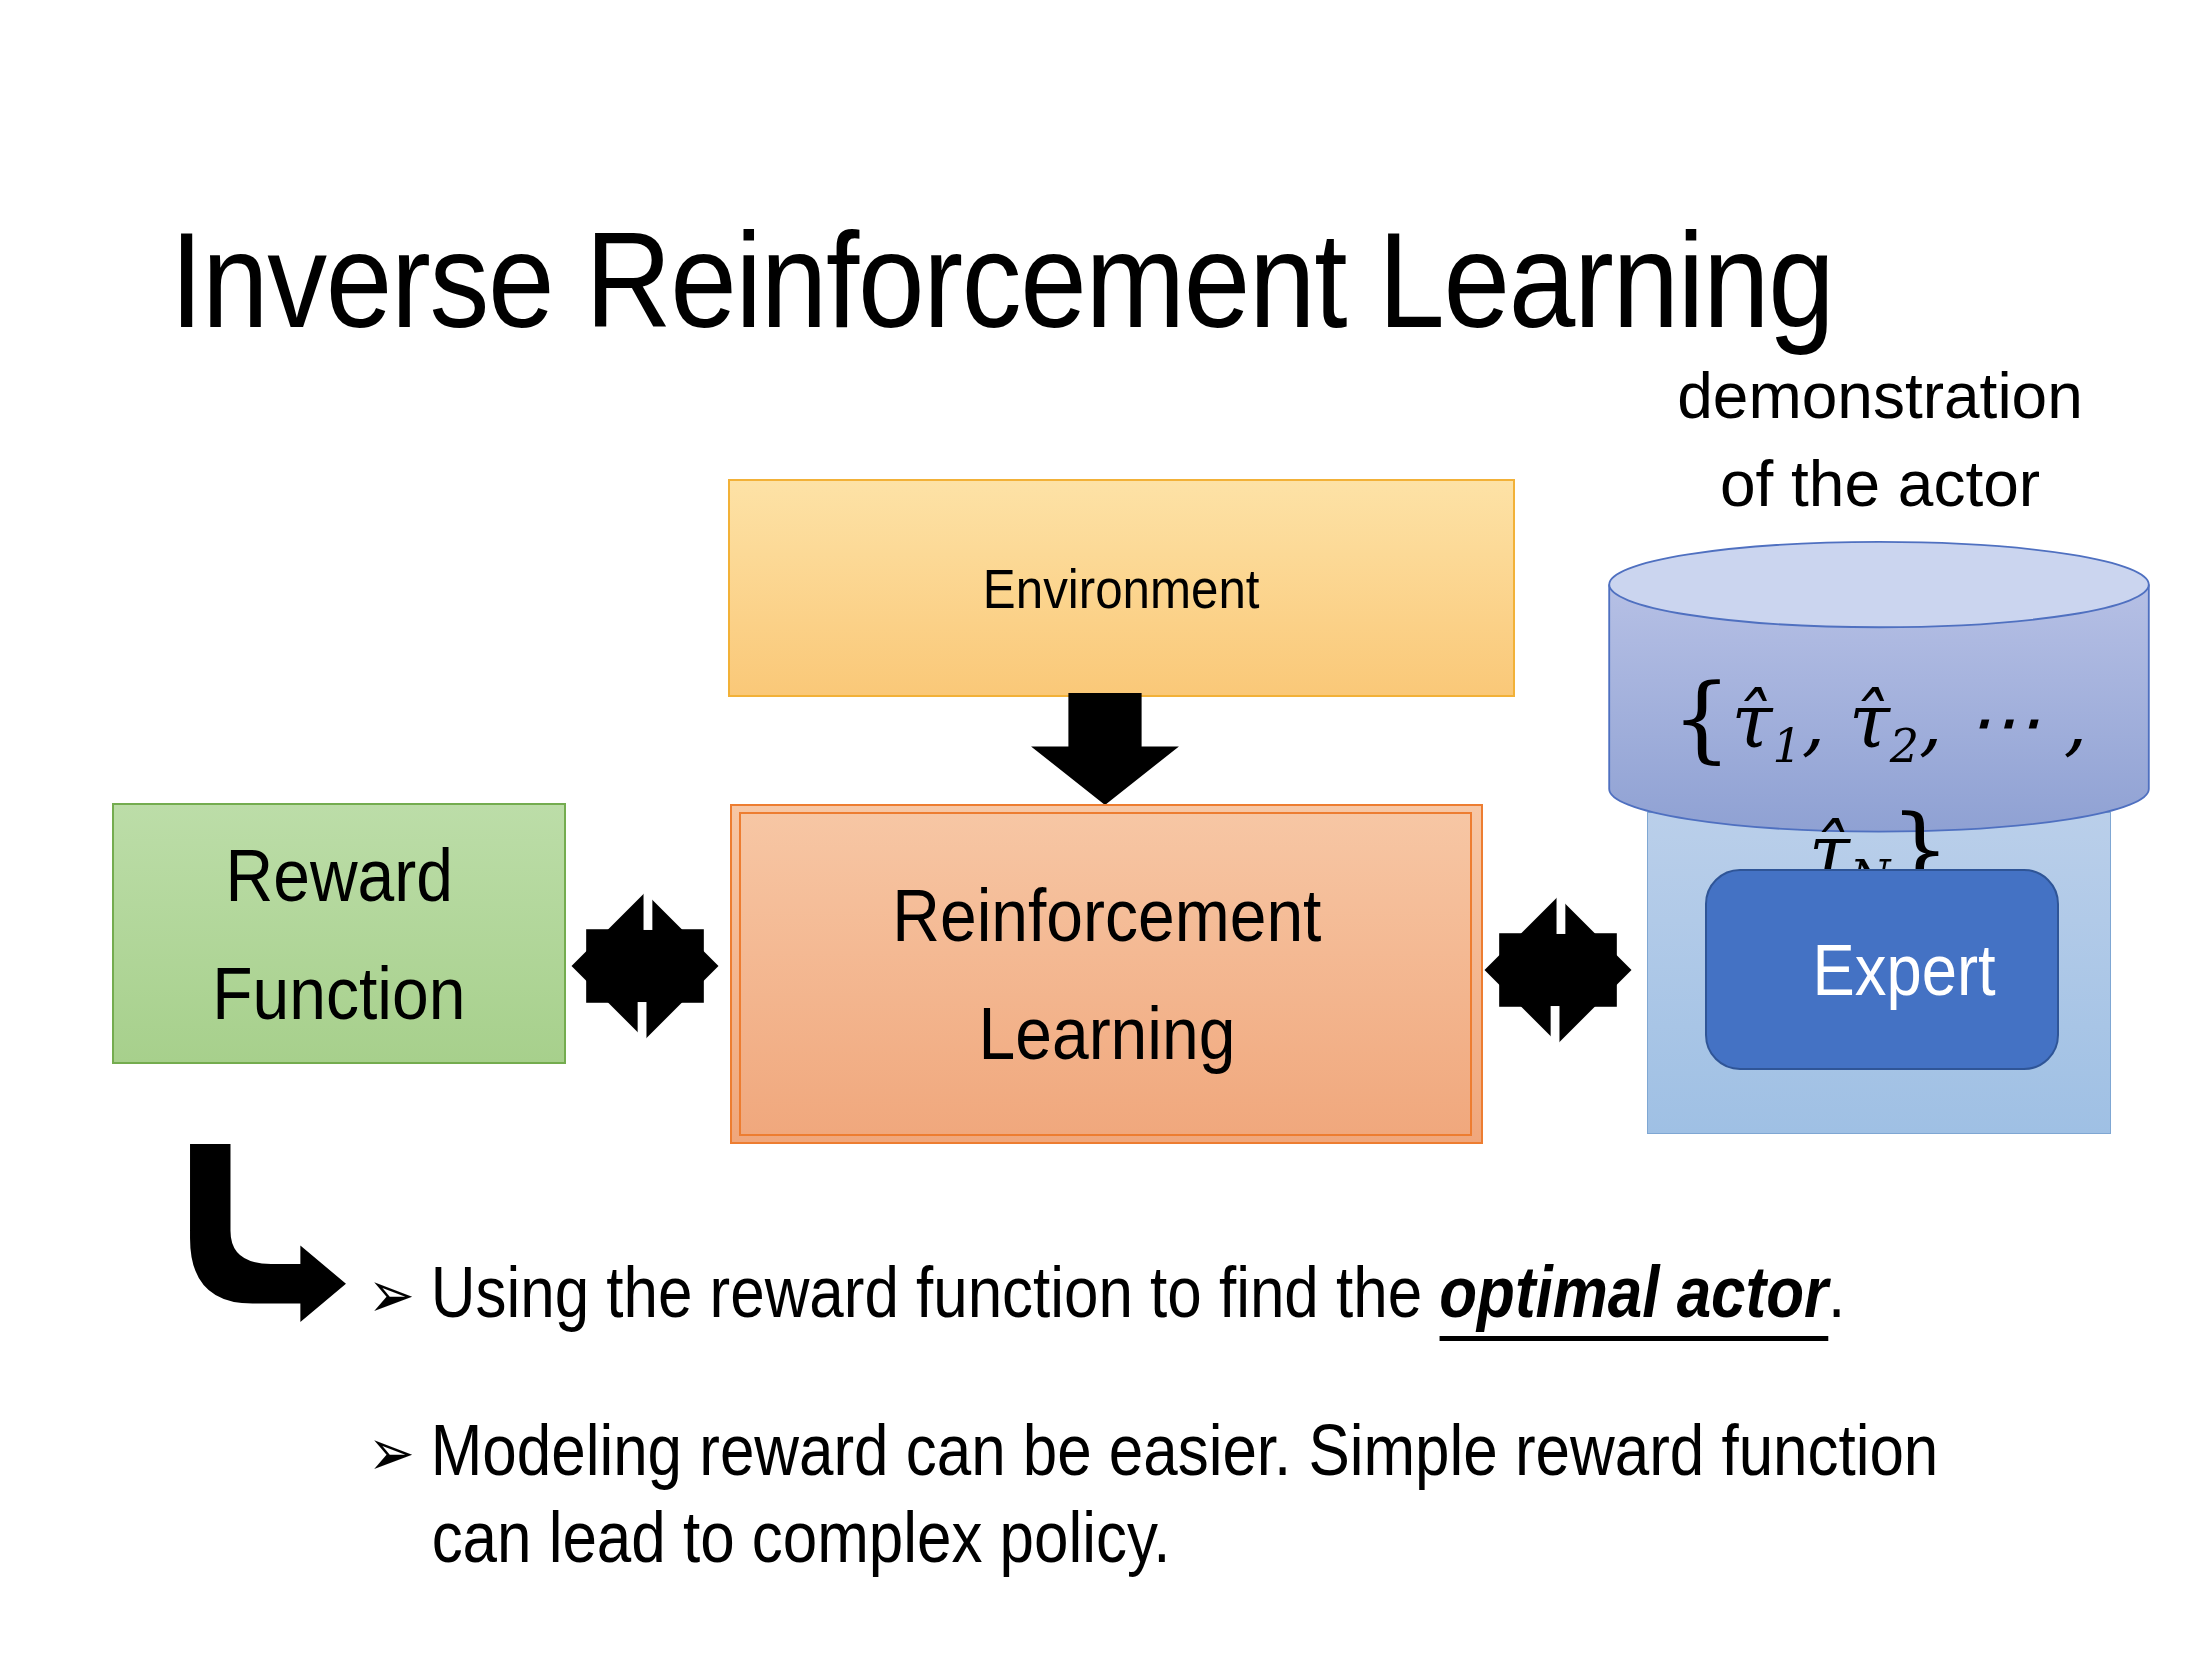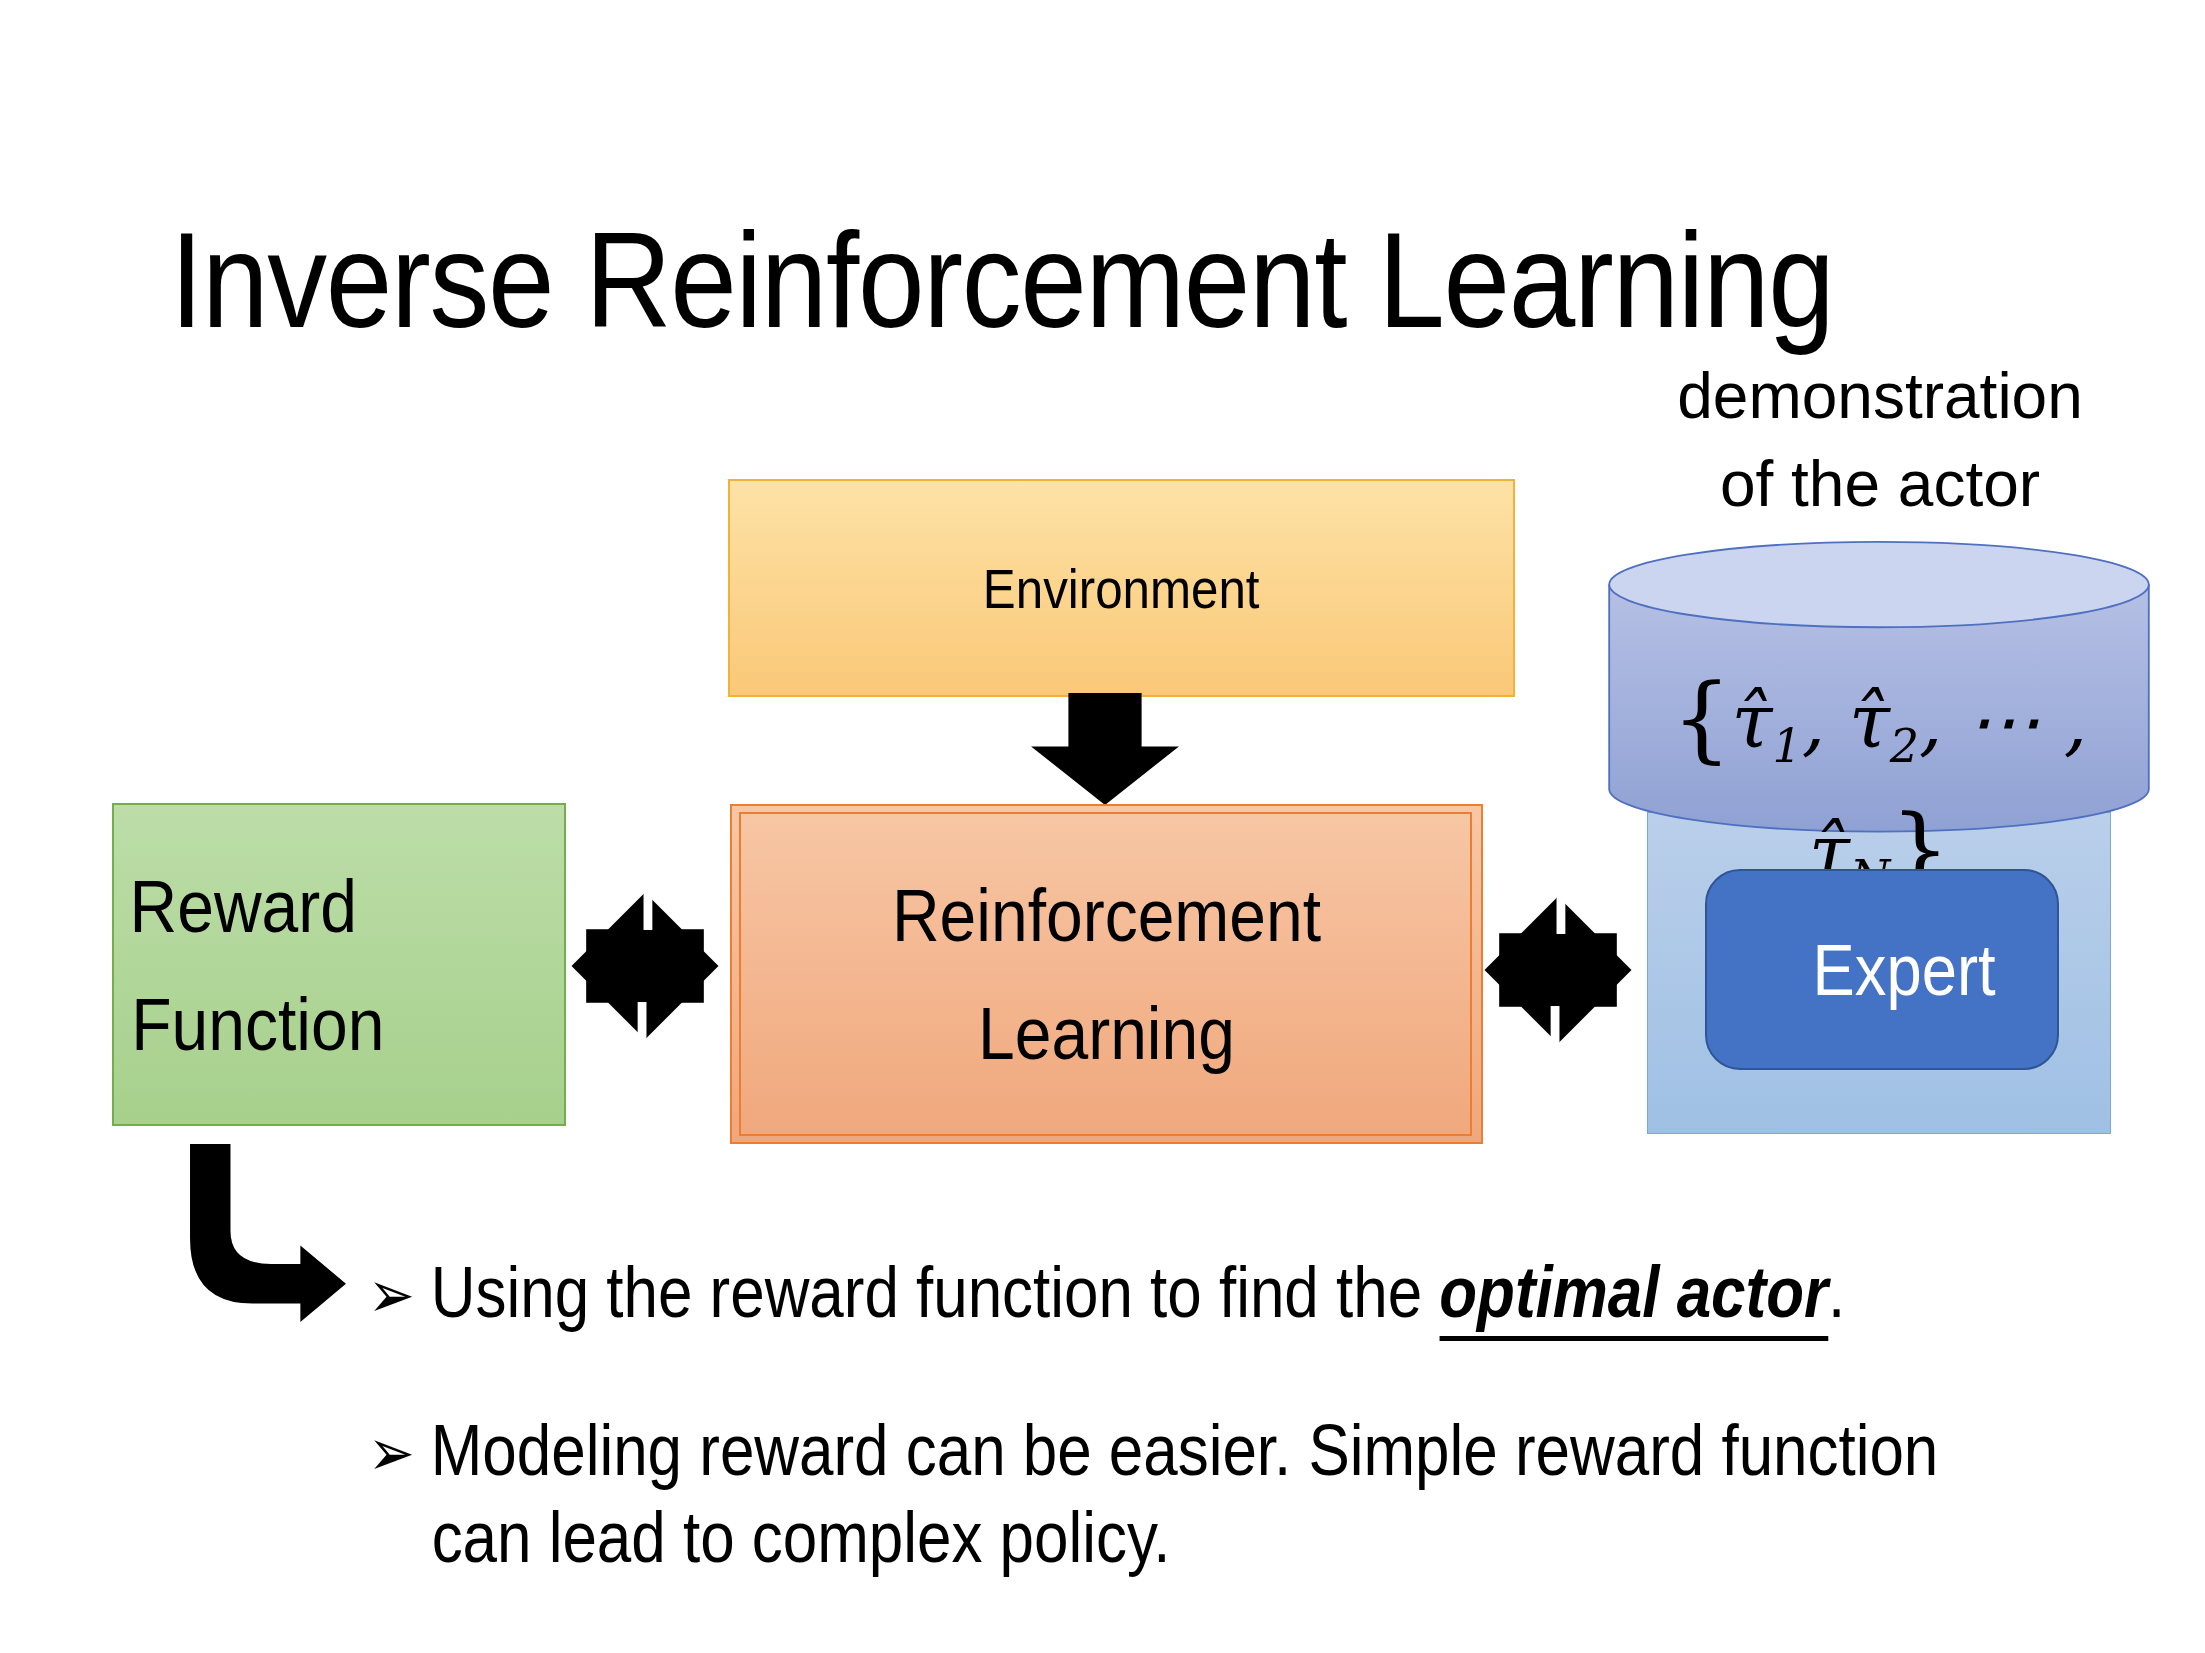--- a/index.html
+++ b/index.html
@@ -17,31 +17,31 @@
   
   #annotation{left:1586px;top:352px;width:588px;text-align:center;font-size:64px;line-height:88px;}
 
   
   #env-box{left:728px;top:479px;width:787px;height:218px;box-sizing:border-box;
     border:2.9px solid var(--environment-border);
     background:linear-gradient(to bottom,var(--environment-fill-top),var(--environment-fill-bottom));
     display:flex;align-items:center;justify-content:center;font-size:56px;}
 
   
-  #reward-box{left:112px;top:803px;width:454px;height:323px;box-sizing:border-box;
+  #reward-box{left:112px;top:803px;width:454px;height:261px;box-sizing:border-box;
     border:2.2px solid var(--reward-border);
     background:linear-gradient(to bottom,var(--reward-fill-top),var(--reward-fill-bottom));
-    display:flex;flex-direction:column;align-items:flex-start;justify-content:center;
+    display:flex;flex-direction:column;align-items:center;justify-content:center;
     font-size:75px;line-height:118px;text-align:center;}
 
   
   #rl-outer{left:730px;top:804px;width:753px;height:340px;box-sizing:border-box;
     border:2.2px solid var(--rl-border);
     background:linear-gradient(to bottom,var(--rl-fill-top),var(--rl-fill-bottom));
-    display:flex;flex-direction:column;justify-content:center;
+    display:flex;flex-direction:column;align-items:center;justify-content:center;
     font-size:75px;line-height:118px;text-align:center;}
   #rl-inner{left:739px;top:812px;width:733px;height:324px;box-sizing:border-box;
     border:2.2px solid var(--rl-border);background:transparent;}
 
   
   #expert-container{left:1647px;top:812px;width:464px;height:322px;box-sizing:border-box;
     border:1.5px solid var(--container-border);
     background:linear-gradient(to bottom,var(--container-fill-top),var(--container-fill-bottom));}
   #cylinder{left:1607px;top:539px;width:544px;height:297px;}
   #formula{left:1617px;top:667px;width:525px;text-align:center;

